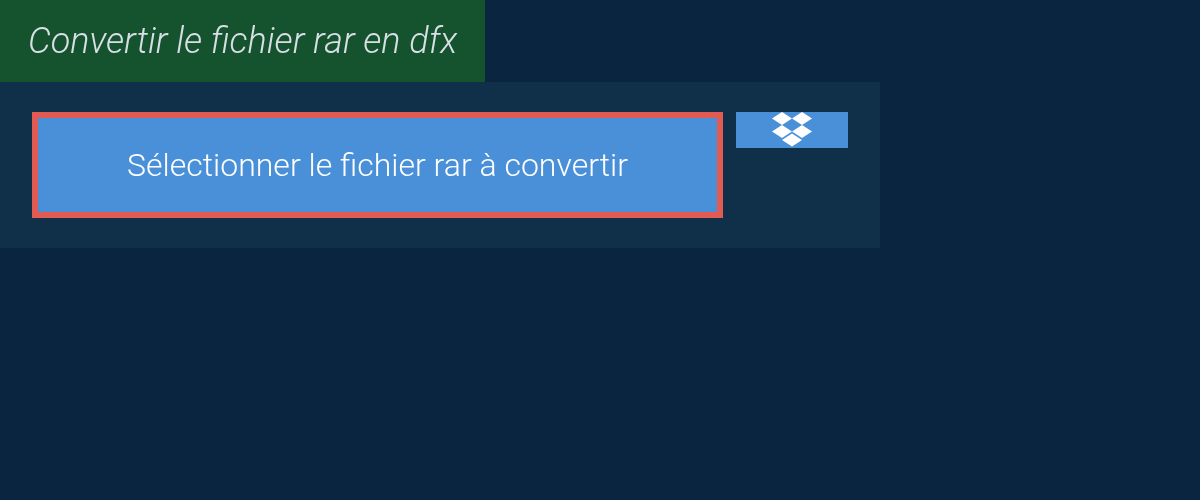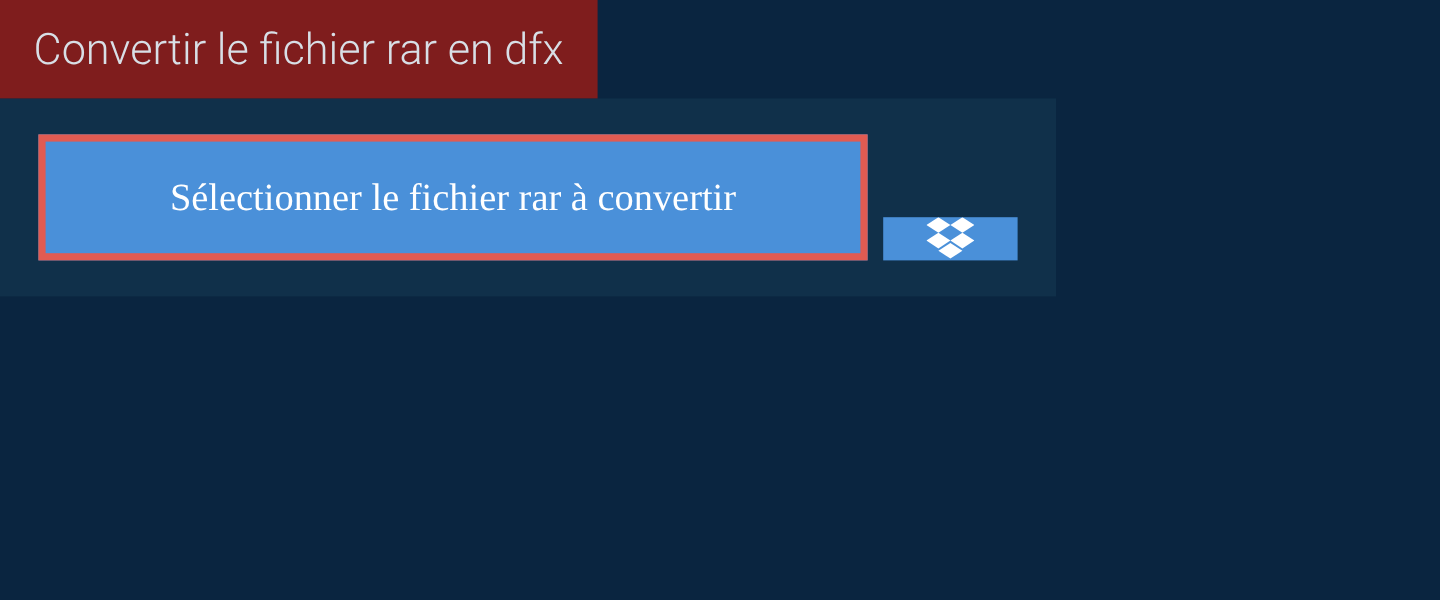--- a/index.html
+++ b/index.html
@@ -8,40 +8,40 @@
       box-sizing: border-box;
     }
     body {
       width: 1200px;
       height: 500px;
       background: #0a2540;
       font-family: -apple-system, BlinkMacSystemFont, "Segoe UI", Roboto, Helvetica, Arial, sans-serif;
       overflow: hidden;
     }
     .header-tab {
-      background: #7f1d1d;
+      background: #14532d;
       display: inline-block;
       padding: 20px 28px;
       margin-bottom: 0;
+      font-style: italic;
     }
     .header-text {
       color: #d8dfe6;
       font-size: 36px;
       font-weight: 300;
     }
     .main-panel {
       background: #10304a;
       padding: 30px 32px;
       width: 880px;
     }
     .button-row {
       display: flex;
       gap: 13px;
-      align-items: flex-end;
-      font-family: Liberation Serif, serif;
+      align-items: flex-start;
     }
     .select-button {
       background: #4a90d9;
       border: 6px solid #e15b52;
       flex: 1;
       display: flex;
       align-items: center;
       justify-content: center;
       padding: 28px 20px;
       cursor: pointer;

